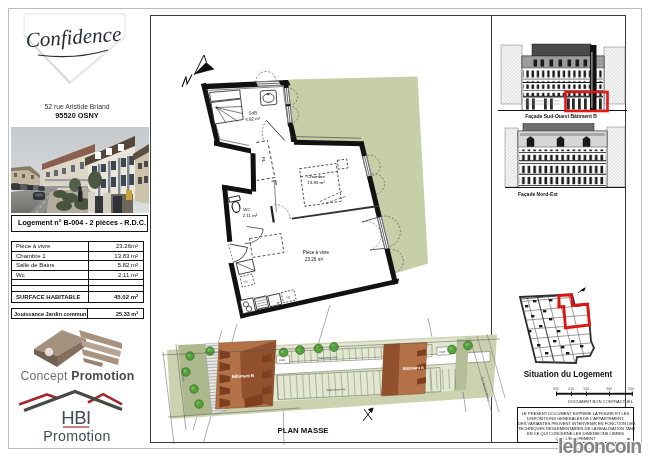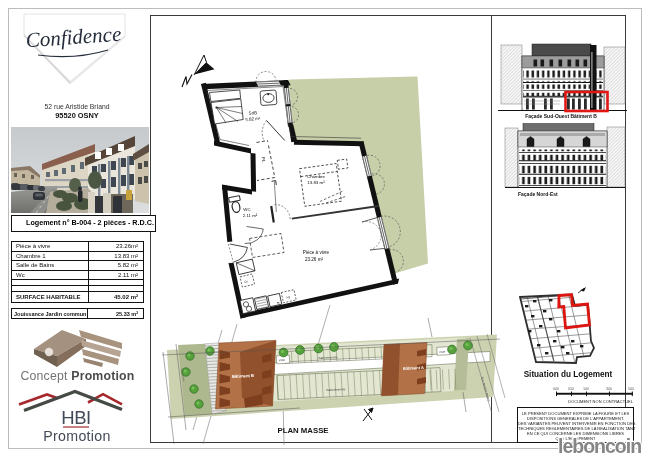--- a/index.html
+++ b/index.html
@@ -642,21 +642,21 @@
 <g fill="none">
 <path d="M19,404.5 L47,394.5 L57,398" stroke="#a6282c" stroke-width="2.6"></path>
 <path d="M88,402.5 L103,394.2 L122,404.3" stroke="#a6282c" stroke-width="2.6"></path>
 <path d="M24,410.5 L75,391.5 L122,409.5" stroke="#454a45" stroke-width="3.2"></path>
 </g>
 <text x="76" y="423.5" font-size="18.5" letter-spacing="-0.5" fill="#434b58" font-family="Liberation Sans, sans-serif" text-anchor="middle">HBI</text>
 <line x1="63" y1="427" x2="89" y2="427" stroke="#a6282c" stroke-width="1.2"></line>
 <text x="77" y="441" font-size="14.2" letter-spacing="0.3" fill="#434b58" font-family="Liberation Sans, sans-serif" text-anchor="middle">Promotion</text>
 </svg>
 
-<div class="abs" style="left:11px;top:215px;width:129px;height:15px;border:1.2px solid #111;background:#fff;font-weight:bold;font-size:7.2px;line-height:14px;padding-left:14px;white-space:nowrap;overflow:hidden;">Logement n° B-004 - 2 pièces - R.D.C.</div>
+<div class="abs" style="left:11px;top:215px;width:129px;height:15px;border:1.2px solid #111;background:#fff;font-weight:bold;font-size:7.2px;line-height:14px;padding-left:6px;white-space:nowrap;overflow:hidden;">Logement n° B-004 - 2 pièces - R.D.C.</div>
 
 <div class="abs" style="left:11px;top:241px;width:133px;">
 <table style="width:133px;font-size:6px;color:#111;white-space:nowrap;table-layout:fixed;">
 <tbody>
         <tr style="height:9.5px;">
           <td style="border:1px solid #111;padding:0 0 0 4px;">Pièce à vivre</td>
           <td style="border:1px solid #111;width:49px;text-align:right;padding:0 5px 0 0;">23.26m²</td>
         </tr>
 <tr style="height:9.5px;">
           <td style="border:1px solid #111;padding:0 0 0 4px;">Chambre 1</td>

